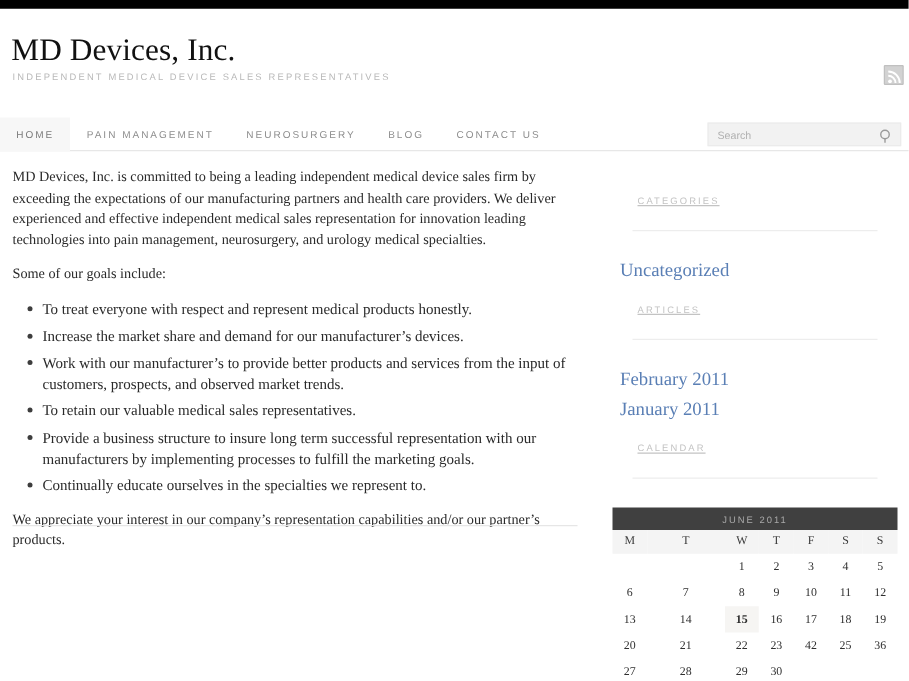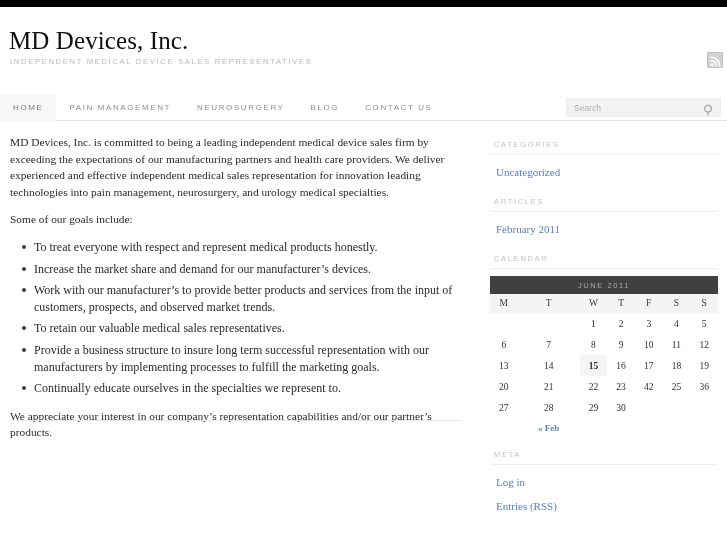--- a/index.html
+++ b/index.html
@@ -101,28 +101,29 @@
     background: #e6e6e6;
   }
 
   
   .sidebar { position: absolute; left: 490px; top: 140px; width: 228px; }
   .widget { margin-bottom: 17px; }
   .widget-title {
     font-family: "Liberation Sans", sans-serif;
     font-size: 7.5px; color: #c3c3c3; letter-spacing: 1.7px;
     text-transform: uppercase;
-    padding: 0 0 5px 4px; margin: 0;
+    padding: 0 0 19px 4px; margin: 16px;
     border-bottom: 1px solid #ededed;
+    text-decoration: underline;
   }
   .widget-list { list-style: none; margin: 0; padding: 7px 0 0 0; }
   .widget-list li { margin: 0 0 6px 0; padding: 0 0 0 6px; }
   .widget-list a {
     font-family: "Liberation Serif", serif;
-    font-size: 11px; color: #5a7fb5; text-decoration: none;
+    font-size: 15px; color: #5a7fb5; text-decoration: none;
   }
 
   
   .cal-wrap { padding-top: 7px; }
   table.calendar {
     width: 228px; border-collapse: collapse;
     font-family: "Liberation Serif", serif;
   }
   table.calendar caption {
     background: #404040;
@@ -216,20 +217,23 @@
         </li>
       </ul>
     </div>
 
     <div class="widget">
       <div class="widget-title">Articles</div>
       <ul class="widget-list">
         <li>
           <a>February 2011</a>
         </li>
+        <li>
+          <a>January 2011</a>
+        </li>
       </ul>
     </div>
 
     <div class="widget">
       <div class="widget-title">Calendar</div>
       <div class="cal-wrap">
         <table class="calendar">
           <caption>June 2011</caption>
           <thead>
             <tr>

